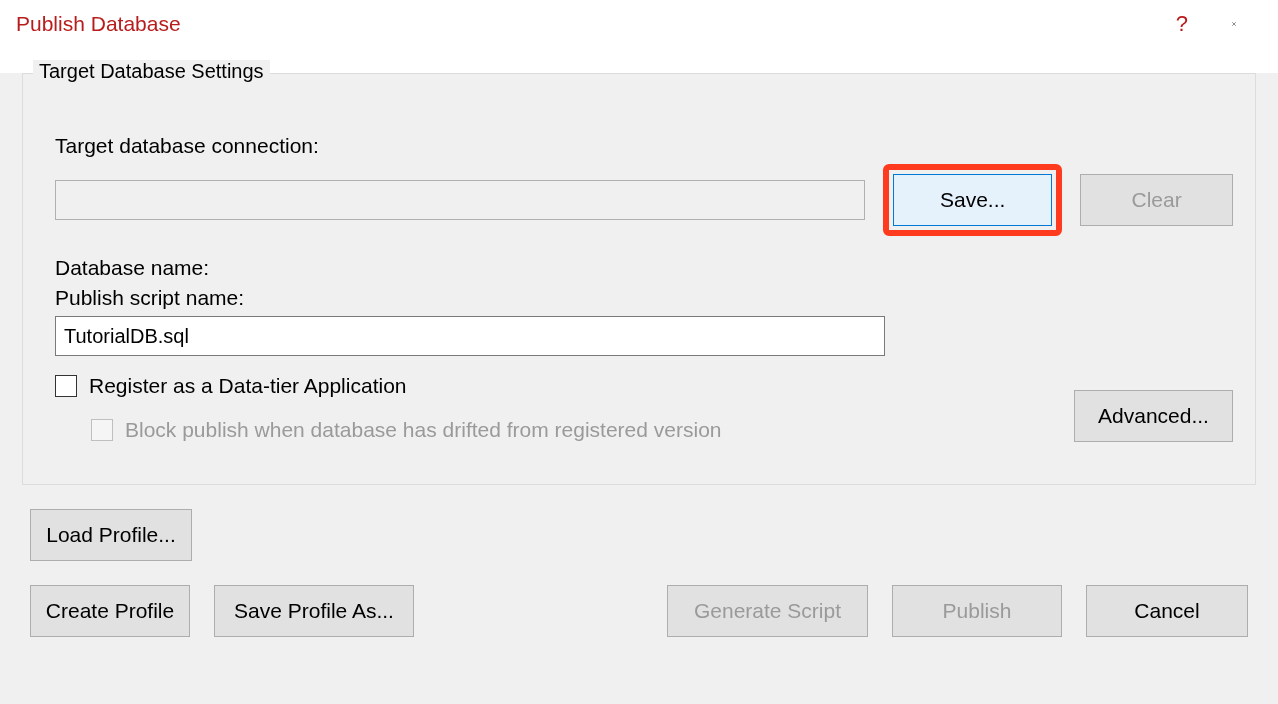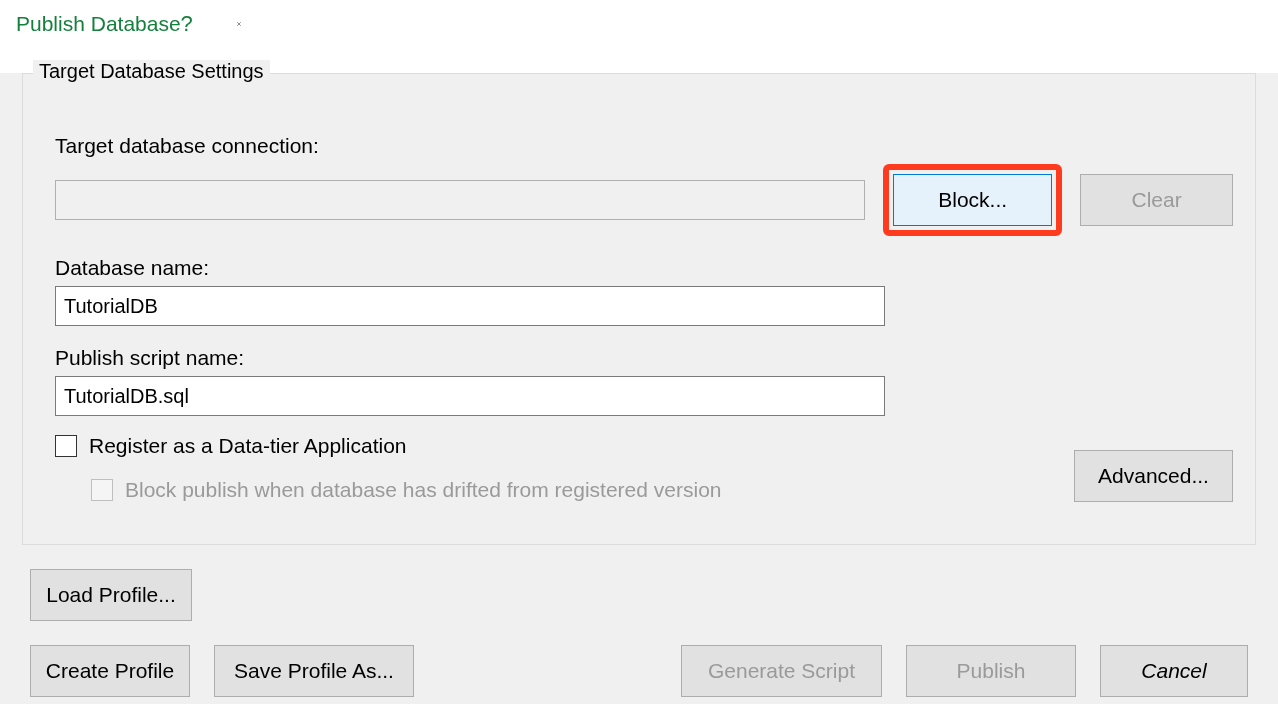--- a/index.html
+++ b/index.html
@@ -10,24 +10,24 @@
     }
     body {
       background: #ffffff;
       width: 1278px;
       height: 704px;
       overflow: hidden;
     }
     .titlebar {
       display: flex;
       align-items: center;
-      justify-content: flex-start;
+      justify-content: space-between;
       padding: 10px 18px 10px 16px;
       font-size: 21px;
-      color: #15803d;
+      color: #b91c1c;
     }
     .titlebar-controls {
       display: flex;
       align-items: center;
       gap: 44px;
     }
     .titlebar-controls .help {
       font-size: 22px;
       font-weight: 400;
       cursor: pointer;
@@ -188,22 +188,21 @@
     .btn-save {
       width: 200px;
     }
     .btn-gen {
       width: 201px;
     }
     .btn-pub {
       width: 170px;
     }
     .btn-cancel {
-      width: 148px;
-      font-style: italic;
+      width: 162px;
     }
   </style>
 </head>
 <body>
 
 <div class="titlebar">
   <span>Publish Database</span>
   <div class="titlebar-controls">
     <span class="help">?</span>
     <span class="close">
@@ -217,29 +216,26 @@
 <div class="content-area">
 
   <div class="fieldset">
     <div class="fieldset-legend">Target Database Settings</div>
     <div class="fieldset-inner">
 
       <div class="label">Target database connection:</div>
       <div class="row">
         <input class="textinput readonly conn-input" type="text" readonly="" value="" style="">
         <span class="highlight-wrap">
-          <button class="btn btn-edit">Block...</button>
+          <button class="btn btn-edit">Save...</button>
         </span>
         <button class="btn btn-clear disabled">Clear</button>
       </div>
 
       <div class="label">Database name:</div>
-      <div class="row">
-        <input class="textinput dbname-input" type="text" value="TutorialDB" style="">
-      </div>
 
       <div class="label">Publish script name:</div>
       <div class="row" style="margin-bottom:0;">
         <input class="textinput script-input" type="text" value="TutorialDB.sql" style="">
       </div>
 
       <div class="checkbox-row">
         <span class="checkbox"></span>
         <span>Register as a Data-tier Application</span>
       </div>

